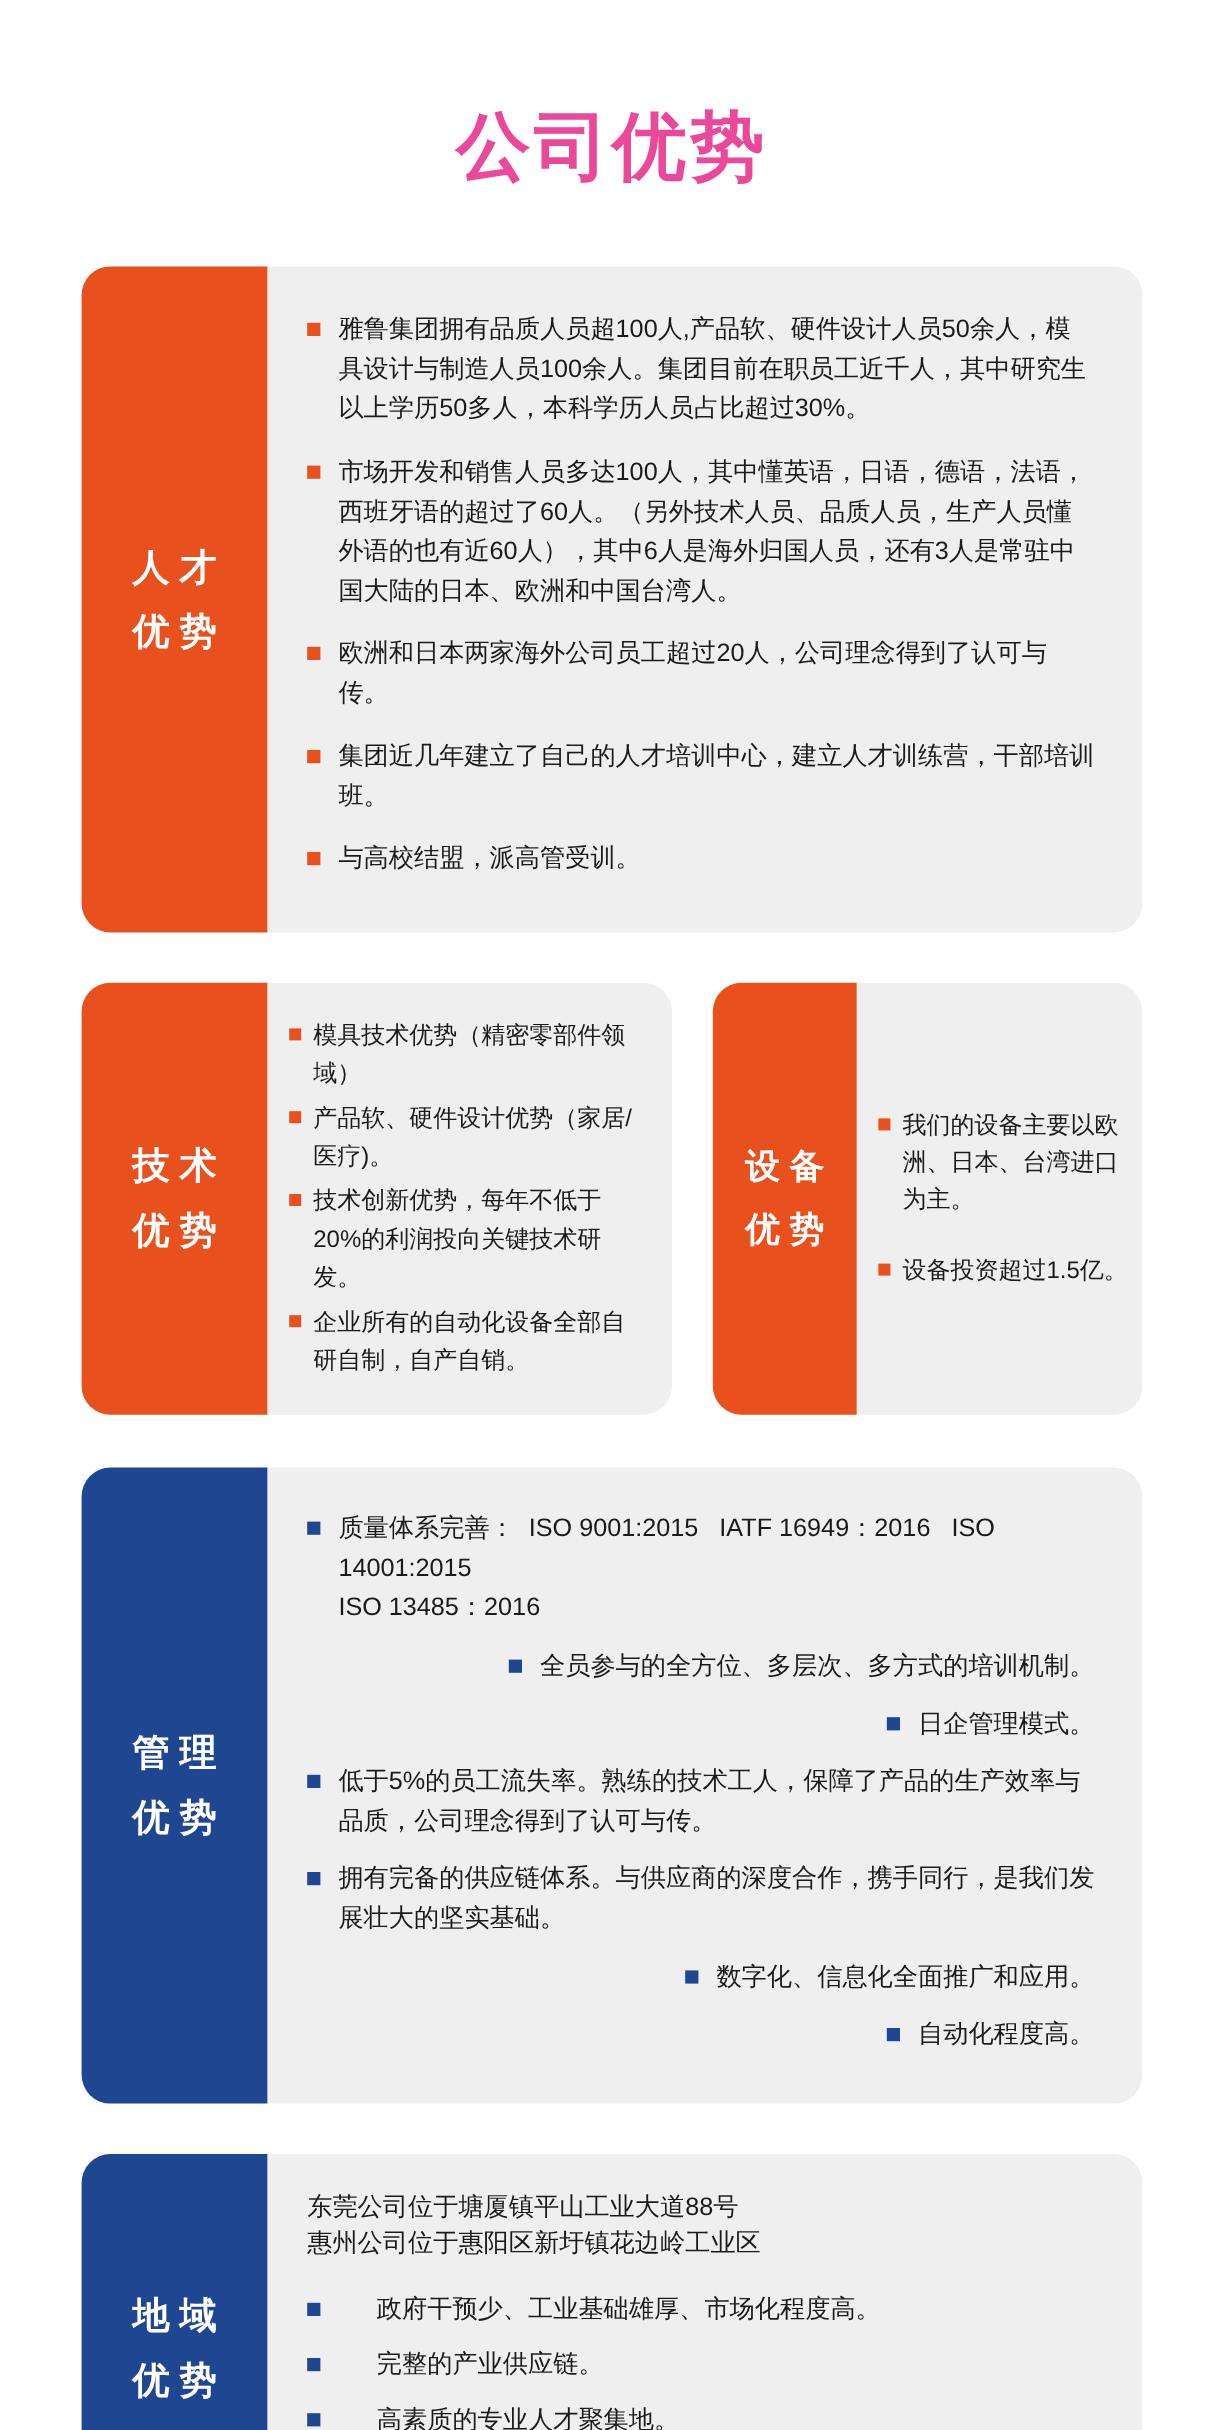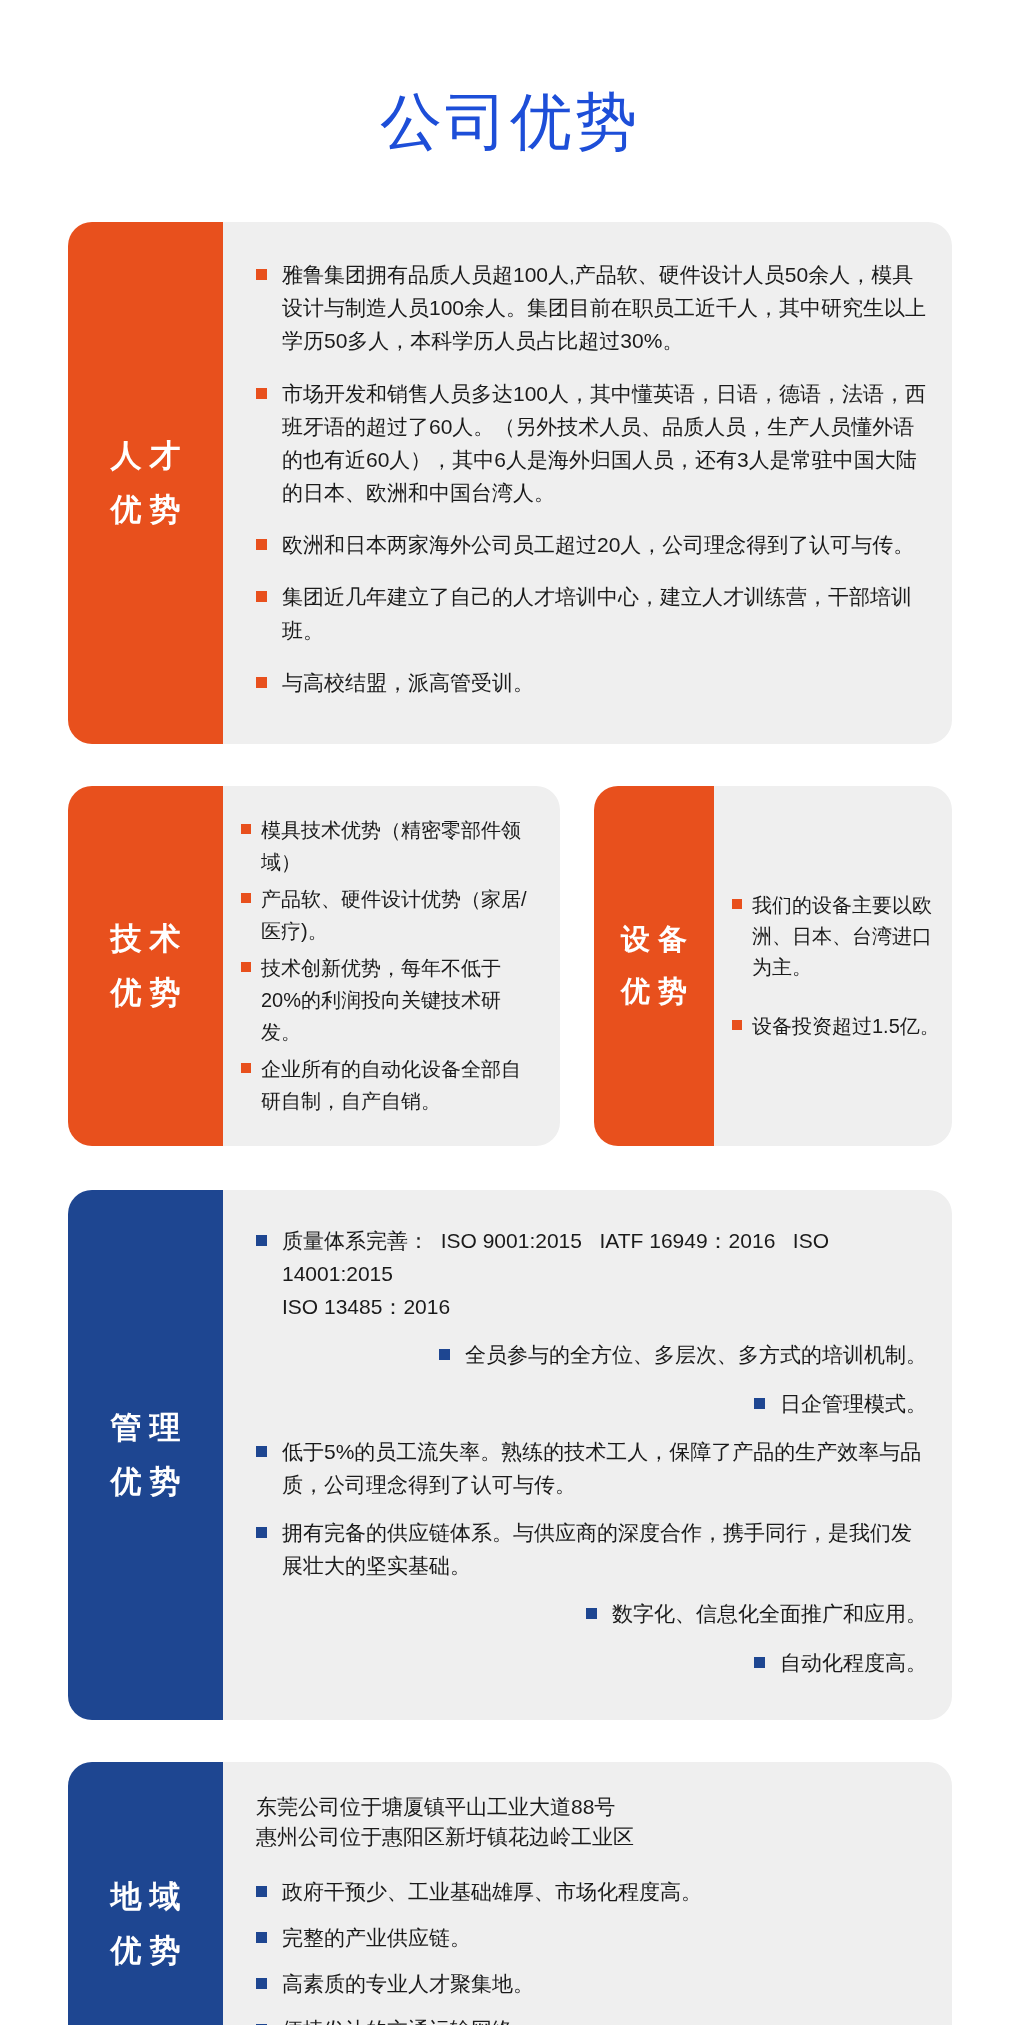--- a/index.html
+++ b/index.html
@@ -12,25 +12,25 @@
   html,body{margin:0;padding:0;background:#ffffff;}
   body{
     width:1020px;
     font-family:"Liberation Sans","DejaVu Sans",sans-serif;
     color:var(--text);
   }
   .page{width:1020px;min-height:2025px;background:#fff;overflow:hidden;}
   .title{
     text-align:center;
     font-size:62px;
-    font-weight:400;
+    font-weight:700;
     letter-spacing:3px;
     margin:0;
     padding-top:80px;
-    color:#1d4ed8;
+    color:#ec4899;
   }
   .rows{padding:0 68px;margin-top:58px;}
   .card{
     display:flex;
     align-items:stretch;
     margin-bottom:42px;
   }
   .label{
     flex:0 0 155px;
     border-radius:24px 0 0 24px;
@@ -43,21 +43,21 @@
     font-weight:700;
     font-size:31px;
   }
   .label span{letter-spacing:8px;margin-right:-8px;}
   .label.orange{background:var(--orange);}
   .label.blue{background:var(--blue);}
   .content{
     flex:1;
     background:var(--card-bg);
     border-radius:0 24px 24px 0;
-    padding:32px 25px 26px 30px;
+    padding:32px 40px 26px 30px;
   }
   .bullet{
     display:flex;
     align-items:flex-start;
     font-size:21px;
     line-height:1.58;
     margin-bottom:14px;
   }
   .bullet:last-child{margin-bottom:0;}
   .sq{
@@ -93,21 +93,21 @@
   .card.mgmt .content{padding-top:34px;}
   .card.mgmt .bullet{margin-bottom:15px;justify-content:flex-end;}
 
   
   .card.region .content{padding-top:30px;}
   .intro{
     font-size:21px;
     line-height:1.45;
     margin:0 0 22px 3px;
   }
-  .card.region .bullet{margin-bottom:13px;}
+  .card.region .bullet{margin-bottom:13px;gap:32px;}
 </style>
 </head>
 <body>
 
 <div class="page">
 
   <h1 class="title">公司优势</h1>
 
   <div class="rows">
 

